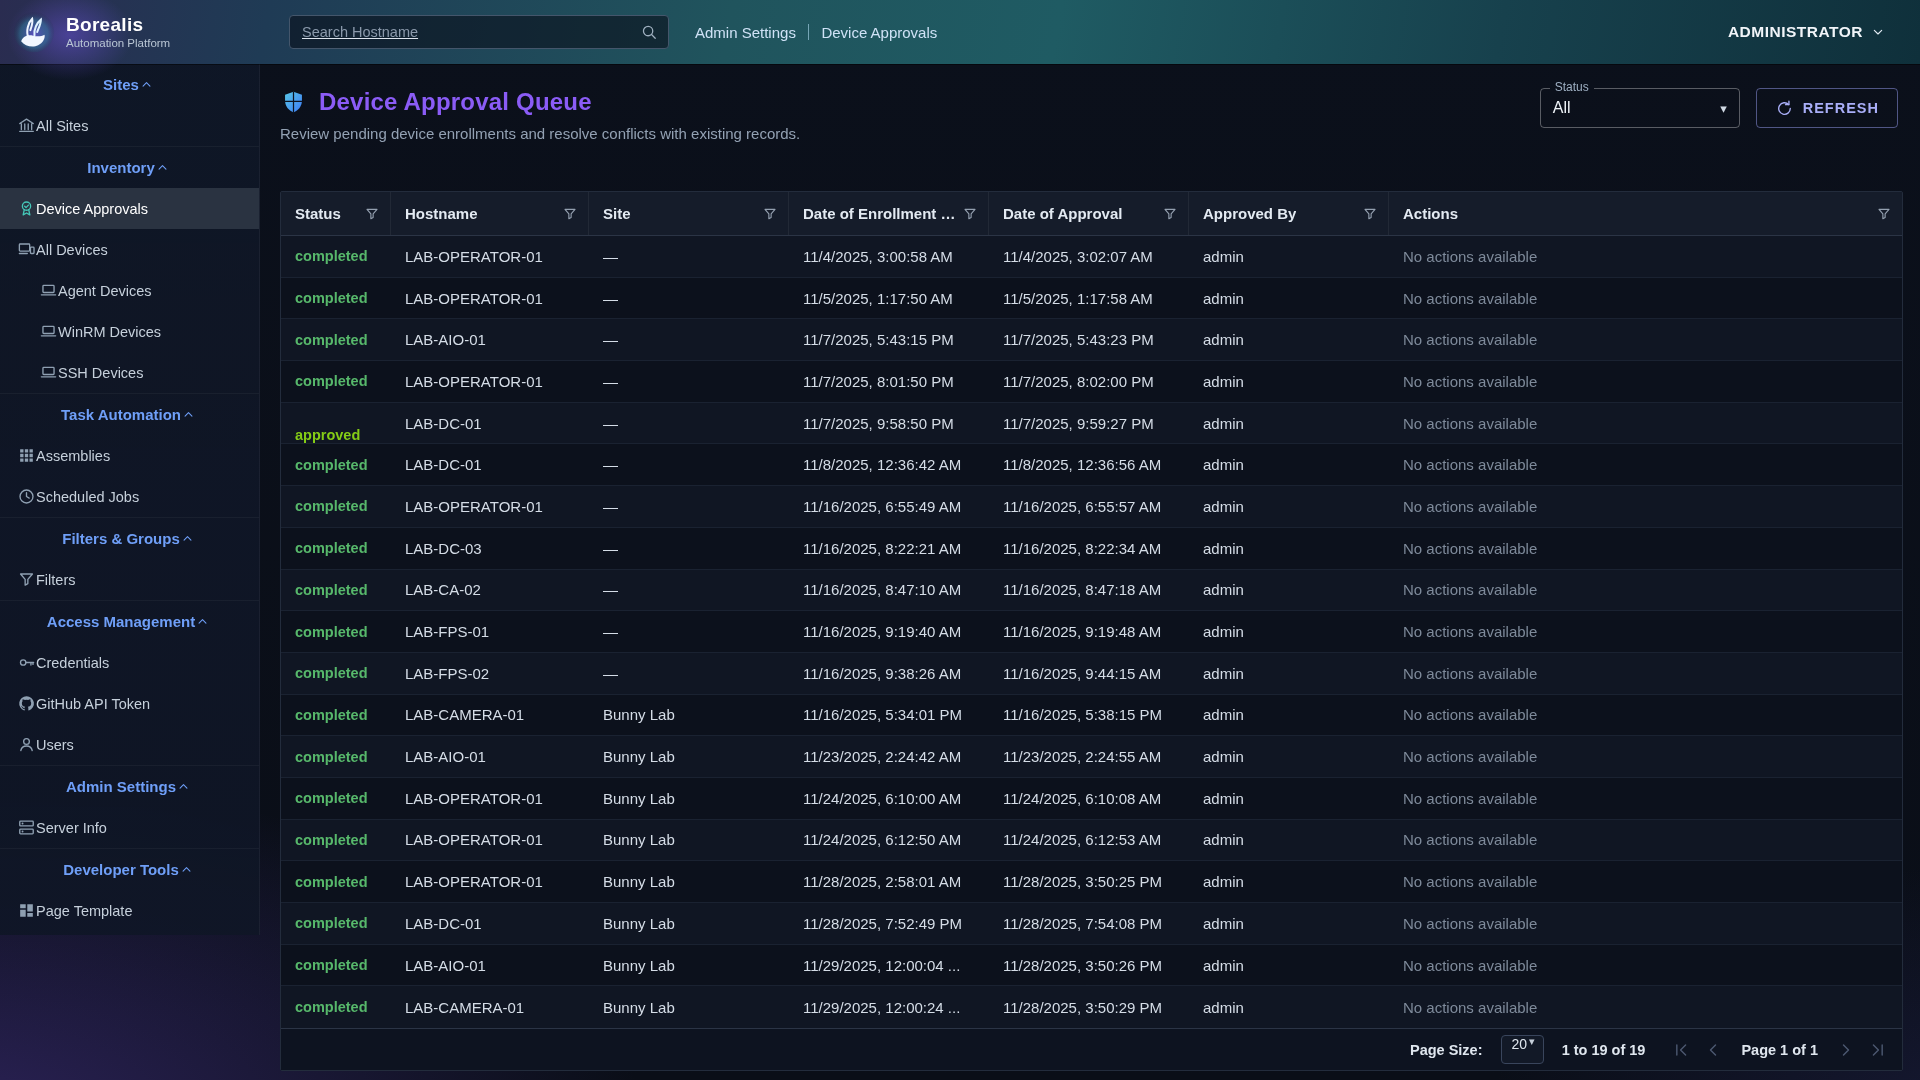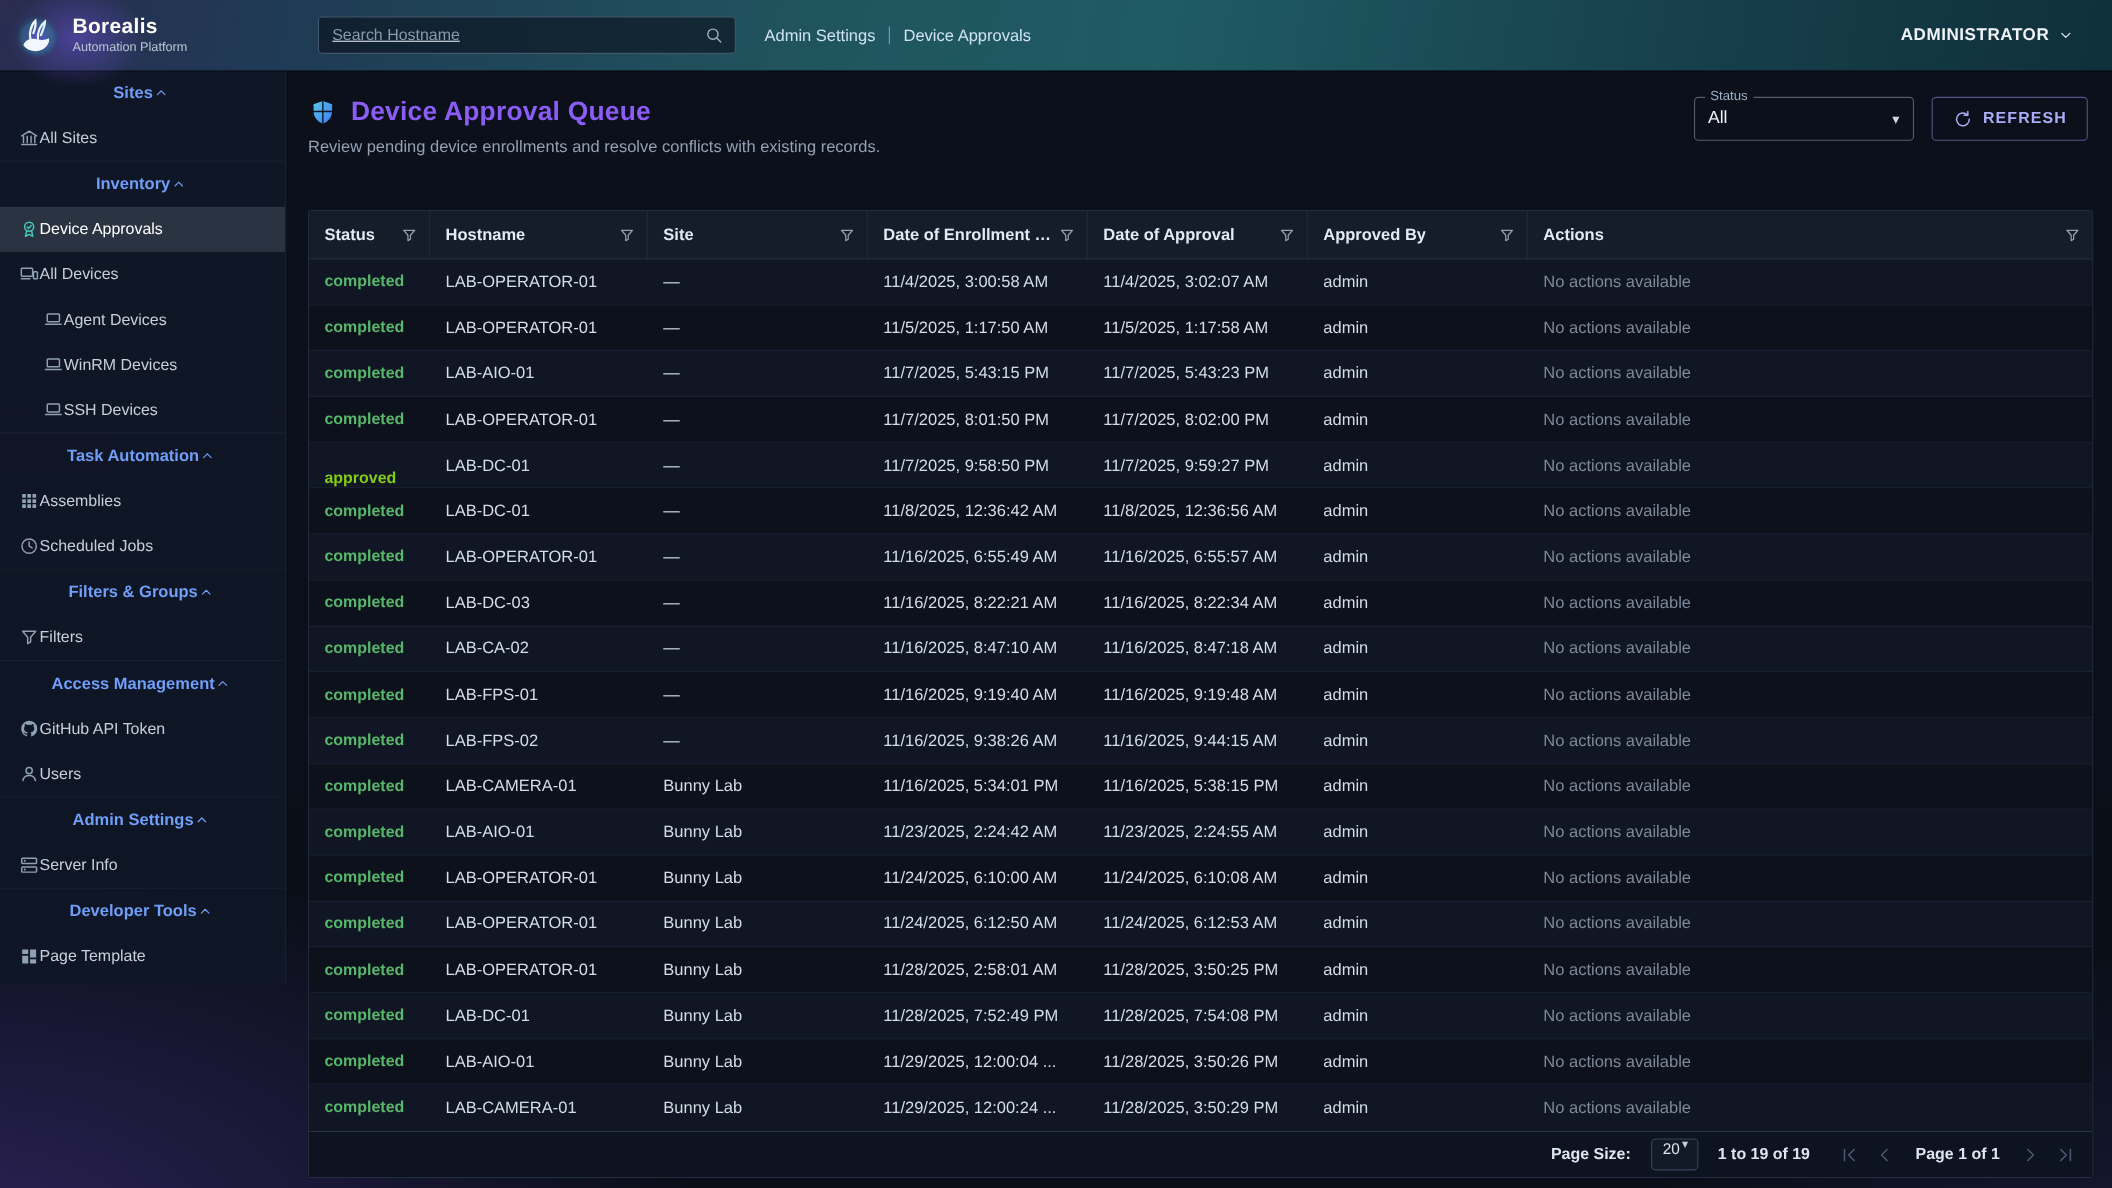--- a/index.html
+++ b/index.html
@@ -313,20 +313,29 @@
     <div class="sec">
       <div class="sec-head">
         <span>Access Management</span>
         <span class="chev" data-icon="chevron-up">
           <svg viewBox="0 0 24 24" fill="none" stroke="currentColor" stroke-width="1.7" stroke-linecap="round" stroke-linejoin="round">
             <path d="M6.5 14.5L12 9l5.5 5.5"></path>
           </svg>
         </span>
       </div>
       <div class="item">
+        <span class="iti" data-icon="key">
+          <svg viewBox="0 0 24 24" fill="none" stroke="currentColor" stroke-width="1.7" stroke-linecap="round" stroke-linejoin="round">
+            <circle cx="7.8" cy="12" r="3.4"></circle>
+            <path d="M11.2 12H21M17.6 12v3.2M20.2 12v2.4"></path>
+          </svg>
+        </span>
+        <span>Credentials</span>
+      </div>
+      <div class="item">
         <span class="iti" data-icon="github">
           <svg viewBox="0 0 24 24" fill="none" stroke="currentColor" stroke-width="1.7" stroke-linecap="round" stroke-linejoin="round">
             <path fill="currentColor" stroke="none" d="M12 2.8a9.2 9.2 0 0 0-2.91 17.93c.46.08.63-.2.63-.44v-1.54c-2.56.56-3.1-1.23-3.1-1.23-.42-1.06-1.02-1.35-1.02-1.35-.84-.57.06-.56.06-.56.92.07 1.41.95 1.41.95.82 1.41 2.15 1 2.68.77.08-.6.32-1 .58-1.23-2.04-.23-4.19-1.02-4.19-4.55 0-1 .36-1.82.95-2.46-.1-.23-.41-1.17.09-2.45 0 0 .77-.25 2.53.94a8.8 8.8 0 0 1 4.62 0c1.76-1.19 2.53-.94 2.53-.94.5 1.28.19 2.22.09 2.45.59.64.95 1.46.95 2.46 0 3.54-2.16 4.32-4.21 4.54.33.29.62.85.62 1.71v2.53c0 .24.17.53.64.44A9.2 9.2 0 0 0 12 2.8z"></path>
           </svg>
         </span>
         <span>GitHub API Token</span>
       </div>
       <div class="item">
         <span class="iti" data-icon="person">
           <svg viewBox="0 0 24 24" fill="none" stroke="currentColor" stroke-width="1.7" stroke-linecap="round" stroke-linejoin="round">

